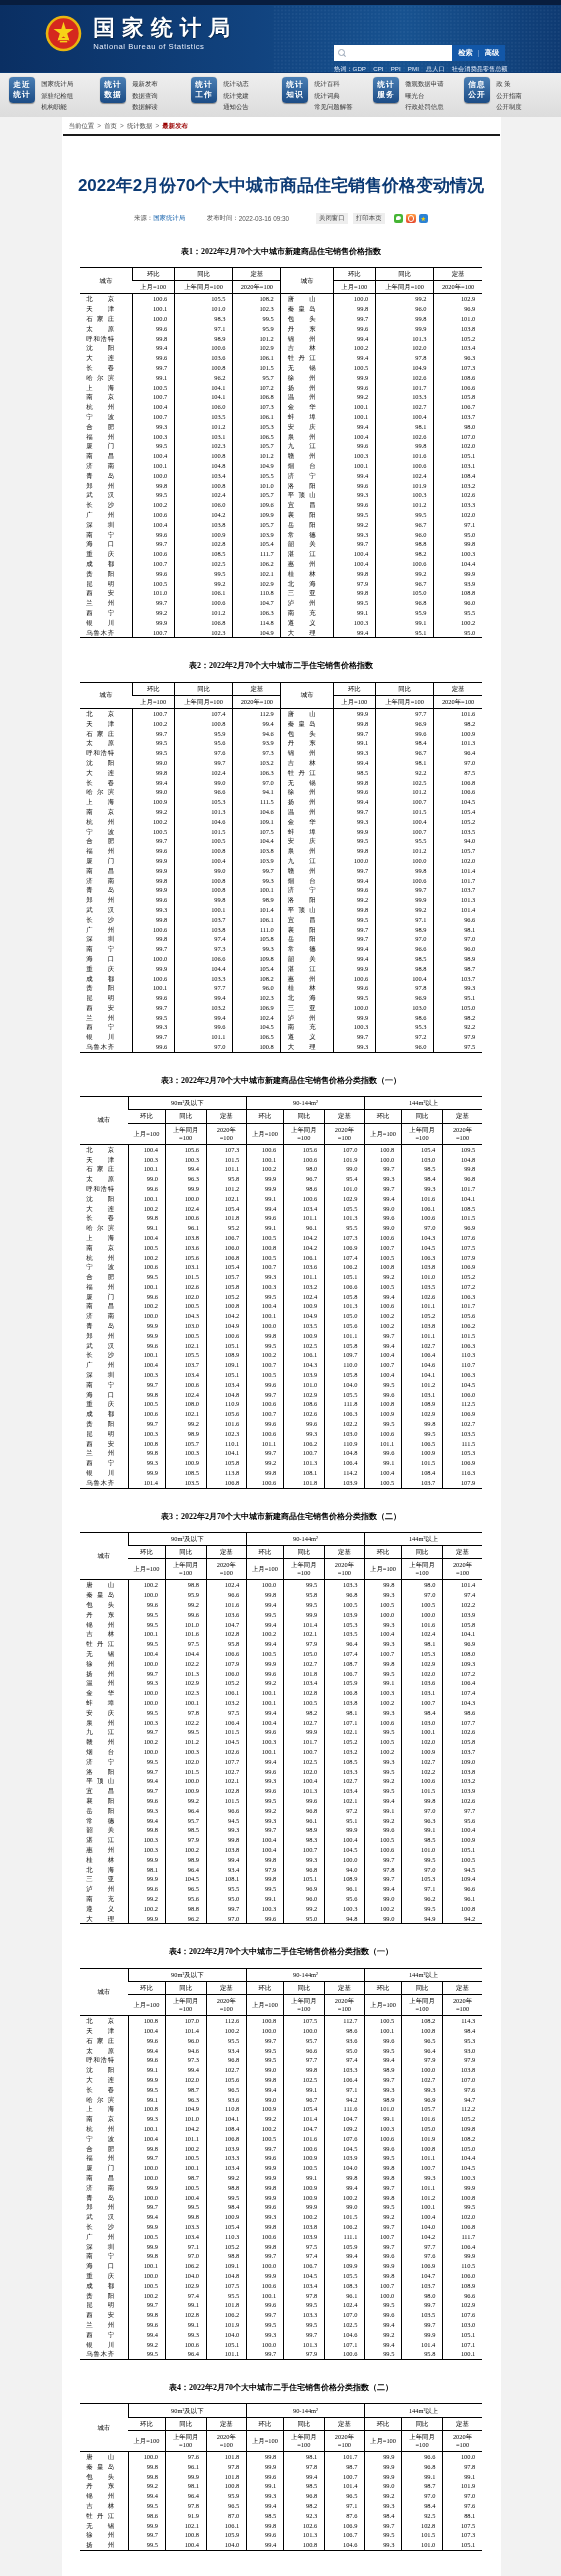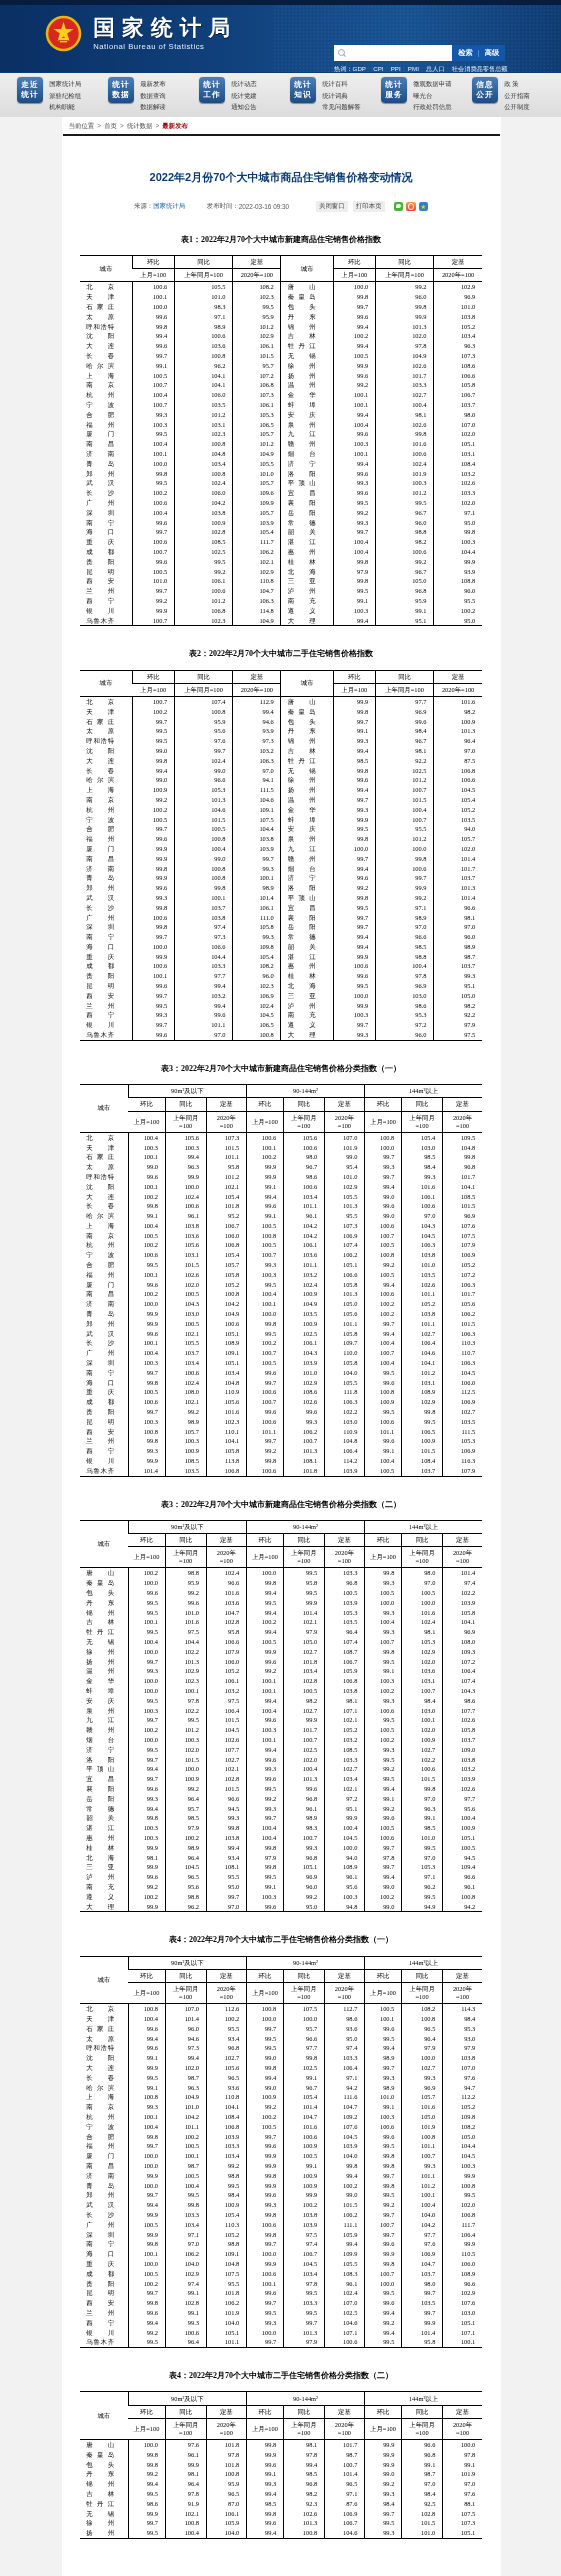--- a/index.html
+++ b/index.html
@@ -15,33 +15,33 @@
   .brand-en{font-size:7.7px;color:#e8eefb;margin-top:4.1px;letter-spacing:0.5px}
   .searchbox{position:absolute;left:334px;top:40px;display:flex}
   .search-input{width:118px;height:15.5px;background:#fff;border:none;outline:none;padding:0 3.1px 0 15.5px;font-size:6.7px;box-sizing:border-box}
   .mag{position:absolute;left:3.6px;top:3.6px;width:5.2px;height:5.2px;border:1px solid #9aa7b8;border-radius:50%}
   .mag::after{content:'';position:absolute;left:4.6px;top:5.2px;width:3.1px;height:1px;background:#9aa7b8;transform:rotate(45deg)}
   .search-btn{height:15.5px;background:#1257a8;color:#fff;font-size:7.2px;font-weight:bold;display:flex;align-items:center;padding:0 6.2px;cursor:pointer;white-space:nowrap}
   .search-btn .sep{margin:0 5.2px;color:#7fa6d4;font-weight:normal}
   .hotwords{position:absolute;left:334px;top:60px;font-size:6.2px;color:#e8eefb;white-space:nowrap}
   .hotword{margin-right:7.2px;cursor:pointer}
   
-  .menuband{height:44px;background:linear-gradient(#efefef,#dcdcdc);border-top:1.5px solid #0c3a74;display:flex;justify-content:flex-end;align-items:center}
+  .menuband{height:44px;background:linear-gradient(#efefef,#dcdcdc);border-top:1.5px solid #0c3a74;display:flex;justify-content:center;align-items:center}
   .menugroup{display:flex;align-items:flex-start;width:89px;margin:0 1px}
   .badge{width:26px;height:26px;border-radius:4.1px;background:linear-gradient(#4a7fb5,#1c4c85);color:#fff;font-size:7.7px;font-weight:bold;display:flex;flex-direction:column;justify-content:center;align-items:center;line-height:1.3;box-shadow:0 0.5px 1px rgba(0,0,0,.4);cursor:pointer;flex:none;letter-spacing:1px}
   .menulinks{margin-left:6.2px;font-size:6.4px;color:#333;line-height:1.85;padding-top:0.5px}
   .menulink{display:block;cursor:pointer;white-space:nowrap}
   
   .wrapper{width:439px;margin:0 auto;background:#fff;padding-bottom:57px}
   .breadcrumb{padding:4.6px 7.2px 3.6px;font-size:6.4px;color:#444}
   .crumb{color:#444;cursor:pointer}
   .crumb-sep{margin:0 3.1px;color:#666}
   .crumb-last{color:#9a0000;font-weight:bold}
   .rule{height:1.5px;background:#1a1a1a;margin:0 1px}
-  .article-title{padding-top:27px;text-align:center;font-size:11px;font-weight:bold;color:#0c3a74}
+  .article-title{padding-top:27px;text-align:center;font-size:17px;font-weight:bold;color:#0c3a74}
   .meta{margin-top:15.5px;display:flex;justify-content:center;align-items:center;font-size:6.4px;color:#555}
   .meta .src-link{color:#1763ad;cursor:pointer}
   .meta .gap{width:21.6px}
   .meta .tool{background:#eee;padding:1px 3.1px;margin-left:5.2px;color:#444;cursor:pointer}
   .share-icons{display:flex;margin-left:6.2px}
   .sicon{width:9.3px;height:9.3px;border-radius:2.1px;margin-left:3.1px;display:flex;align-items:center;justify-content:center;cursor:pointer}
   .sicon.wechat{background:#46b535}
   .sicon.weibo{background:linear-gradient(#ff9d43,#e6482d)}
   .sicon.qzone{background:#2b82d4;color:#ffd200;font-size:6.2px}
   .sicon.wechat::before{content:'';width:5.2px;height:4.1px;background:#fff;border-radius:50% 50% 50% 10%}

